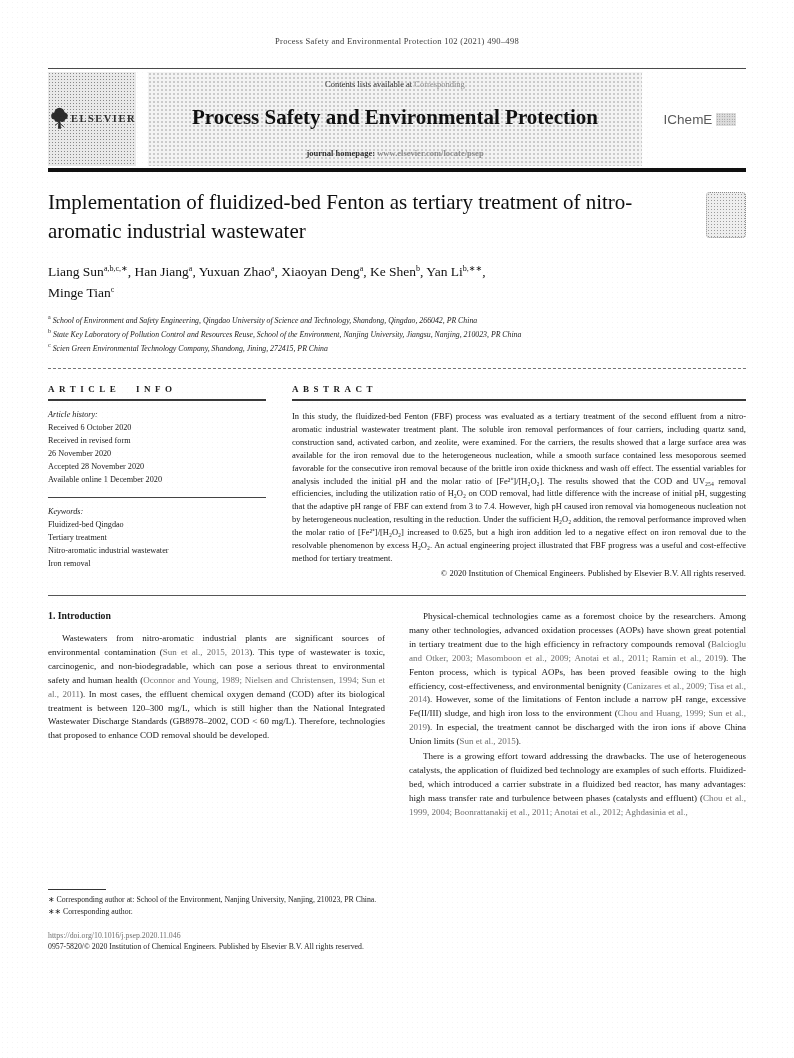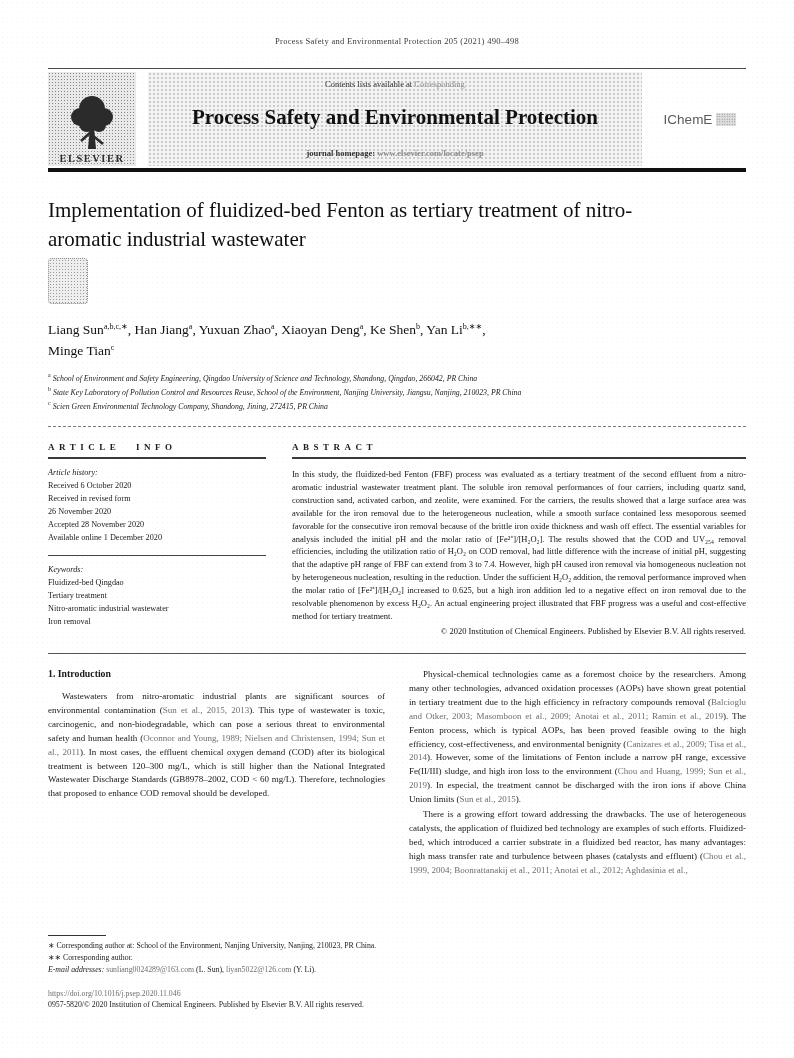--- a/index.html
+++ b/index.html
@@ -10,41 +10,41 @@
     background-image: radial-gradient(rgba(0,0,0,0.045) 0.6px, transparent 0.7px);
     background-size: 5px 5px;
     font-family:"Liberation Serif", serif; color:#1a1a1a;
     padding:36px 48px 0 48px; overflow:hidden;
   }
   .head-cite { text-align:center; font-size:8.5px; color:#3c3c3c; letter-spacing:0.3px; }
 
   .banner-rule-top { border-top:1px solid #4a4a4a; margin-top:22px; }
   .banner { display:flex; align-items:stretch; margin-top:3px; height:94px; }
   .elsevier-box {
-    width:88px; display:flex; flex-direction:column; align-items:center; justify-content:flex-end;
+    width:88px; display:flex; flex-direction:row; align-items:center; justify-content:flex-end;
     background-image: radial-gradient(rgba(40,40,40,0.5) 0.7px, transparent 0.8px);
     background-size:3px 3px; background-color:#e9e9e9; padding-bottom:2px;
   }
   .elsevier-label { font-size:10.5px; letter-spacing:1.5px; color:#2e2e2e; font-variant:small-caps; font-weight:bold; }
   .banner-center {
     flex:1; margin:0 12px; text-align:center; padding-top:7px;
     background-color:#f3f3f3;
     background-image: radial-gradient(rgba(120,120,120,0.35) 0.7px, transparent 0.8px);
     background-size:4px 4px;
   }
   .contents-line { font-size:8.5px; color:#333; }
   .link-gray { color:#8a8a8a; text-decoration:none; }
   .journal-title { font-size:21px; font-weight:bold; color:#111; margin-top:16px; }
   .homepage-line { font-size:8.5px; font-weight:bold; color:#333; margin-top:18px; }
   .icheme-box { width:92px; display:flex; align-items:center; justify-content:center; gap:4px; }
   .icheme-label { font-size:13.5px; color:#5a5a5a; font-family:"Liberation Sans", sans-serif; }
   .icheme-mark { width:20px; height:13px; background-image: radial-gradient(rgba(60,60,60,0.6) 0.7px, transparent 0.8px); background-size:2.5px 2.5px; background-color:#ddd; }
   .banner-rule-bottom { border-top:4px solid #101010; margin-top:2px; }
 
-  .title-row { display:flex; justify-content:space-between; margin-top:24px;flex-direction:column; }
+  .title-row { display:flex; justify-content:space-between; margin-top:16px; }
   .paper-title { font-size:21px; font-weight:normal; line-height:1.38; color:#0f0f0f; width:600px; }
   .update-badge {
     width:40px; height:46px; border:1px dotted #8a8a8a; border-radius:4px; margin-top:4px;
     background-image: radial-gradient(rgba(70,70,70,0.5) 0.8px, transparent 0.9px);
     background-size:3px 3px; background-color:#eee;
   }
   .authors { margin-top:16px; font-size:13.5px; color:#111; line-height:1.55; }
   .authors sup { font-size:8px; }
   .affiliations { margin-top:9px; font-size:7.8px; font-style:italic; line-height:1.6; color:#222; }
   .affiliations sup { font-size:6px; font-style:normal; margin-right:2px; }
@@ -82,21 +82,21 @@
 
   .page-footer { margin-top:13px; }
   .doi-line { font-size:7.8px; color:#6f6f6f; }
   .issn-line { font-size:7.8px; color:#1b1b1b; margin-top:2px; }
 </style>
 </head>
 <body>
 
 <div class="page">
 
-  <div class="head-cite">Process Safety and Environmental Protection 205 (2021) 490–498</div>
+  <div class="head-cite">Process Safety and Environmental Protection 102 (2021) 490–498</div>
 
   <div class="banner-rule-top"></div>
 
   <div class="banner">
     <div class="elsevier-box">
       <svg width="58" height="62" viewBox="0 0 58 62">
         <circle cx="29" cy="18" r="13" fill="#2b2b2b"></circle>
         <circle cx="17" cy="26" r="9" fill="#2b2b2b"></circle>
         <circle cx="41" cy="26" r="9" fill="#2b2b2b"></circle>
         <circle cx="24" cy="33" r="8" fill="#2b2b2b"></circle>
@@ -175,21 +175,20 @@
 
   <div class="intro-section">
     <div class="intro-col">
       <div class="intro-heading">1.  Introduction</div>
       <p class="body-par"><span class="seg-plain">Wastewaters from nitro-aromatic industrial plants are significant sources of environmental contamination (</span><span class="seg-link">Sun et al., 2015, 2013</span><span class="seg-plain">). This type of wastewater is toxic, carcinogenic, and non-biodegradable, which can pose a serious threat to environmental safety and human health (</span><span class="seg-link">Oconnor and Young, 1989; Nielsen and Christensen, 1994; Sun et al., 2011</span><span class="seg-plain">). In most cases, the effluent chemical oxygen demand (COD) after its biological treatment is between 120–300 mg/L, which is still higher than the National Integrated Wastewater Discharge Standards (GB8978–2002, COD &lt; 60 mg/L). Therefore, technologies that proposed to enhance COD removal should be developed.</span></p>
       <div class="left-spacer"></div>
       <div class="footnote-block">
         <div class="footnote-rule"></div>
         <div class="fn-line">∗ Corresponding author at: School of the Environment, Nanjing University, Nanjing, 210023, PR China.</div>
         <div class="fn-line">∗∗ Corresponding author.</div>
-        <div class="fn-emails"><span class="seg-label">E-mail addresses: </span><span class="seg-link">sunliang0024289@163.com</span><span class="seg-plain"> (L. Sun), </span><span class="seg-link">liyan5022@126.com</span><span class="seg-plain"> (Y. Li).</span></div>
       </div>
     </div>
     <div class="intro-col">
       <p class="body-par"><span class="seg-plain">Physical-chemical technologies came as a foremost choice by the researchers. Among many other technologies, advanced oxidation processes (AOPs) have shown great potential in tertiary treatment due to the high efficiency in refractory compounds removal (</span><span class="seg-link">Balcioglu and Otker, 2003; Masomboon et al., 2009; Anotai et al., 2011; Ramin et al., 2019</span><span class="seg-plain">). The Fenton process, which is typical AOPs, has been proved feasible owing to the high efficiency, cost-effectiveness, and environmental benignity (</span><span class="seg-link">Canizares et al., 2009; Tisa et al., 2014</span><span class="seg-plain">). However, some of the limitations of Fenton include a narrow pH range, excessive Fe(II/III) sludge, and high iron loss to the environment (</span><span class="seg-link">Chou and Huang, 1999; Sun et al., 2019</span><span class="seg-plain">). In especial, the treatment cannot be discharged with the iron ions if above China Union limits (</span><span class="seg-link">Sun et al., 2015</span><span class="seg-plain">).</span></p>
       <p class="body-par"><span class="seg-plain">There is a growing effort toward addressing the drawbacks. The use of heterogeneous catalysts, the application of fluidized bed technology are examples of such efforts. Fluidized-bed, which introduced a carrier substrate in a fluidized bed reactor, has many advantages: high mass transfer rate and turbulence between phases (catalysts and effluent) (</span><span class="seg-link">Chou et al., 1999, 2004; Boonrattanakij et al., 2011; Anotai et al., 2012; Aghdasinia et al.,</span></p>
     </div>
   </div>
 
   <div class="page-footer">
     <div class="doi-line">https://doi.org/10.1016/j.psep.2020.11.046</div>

